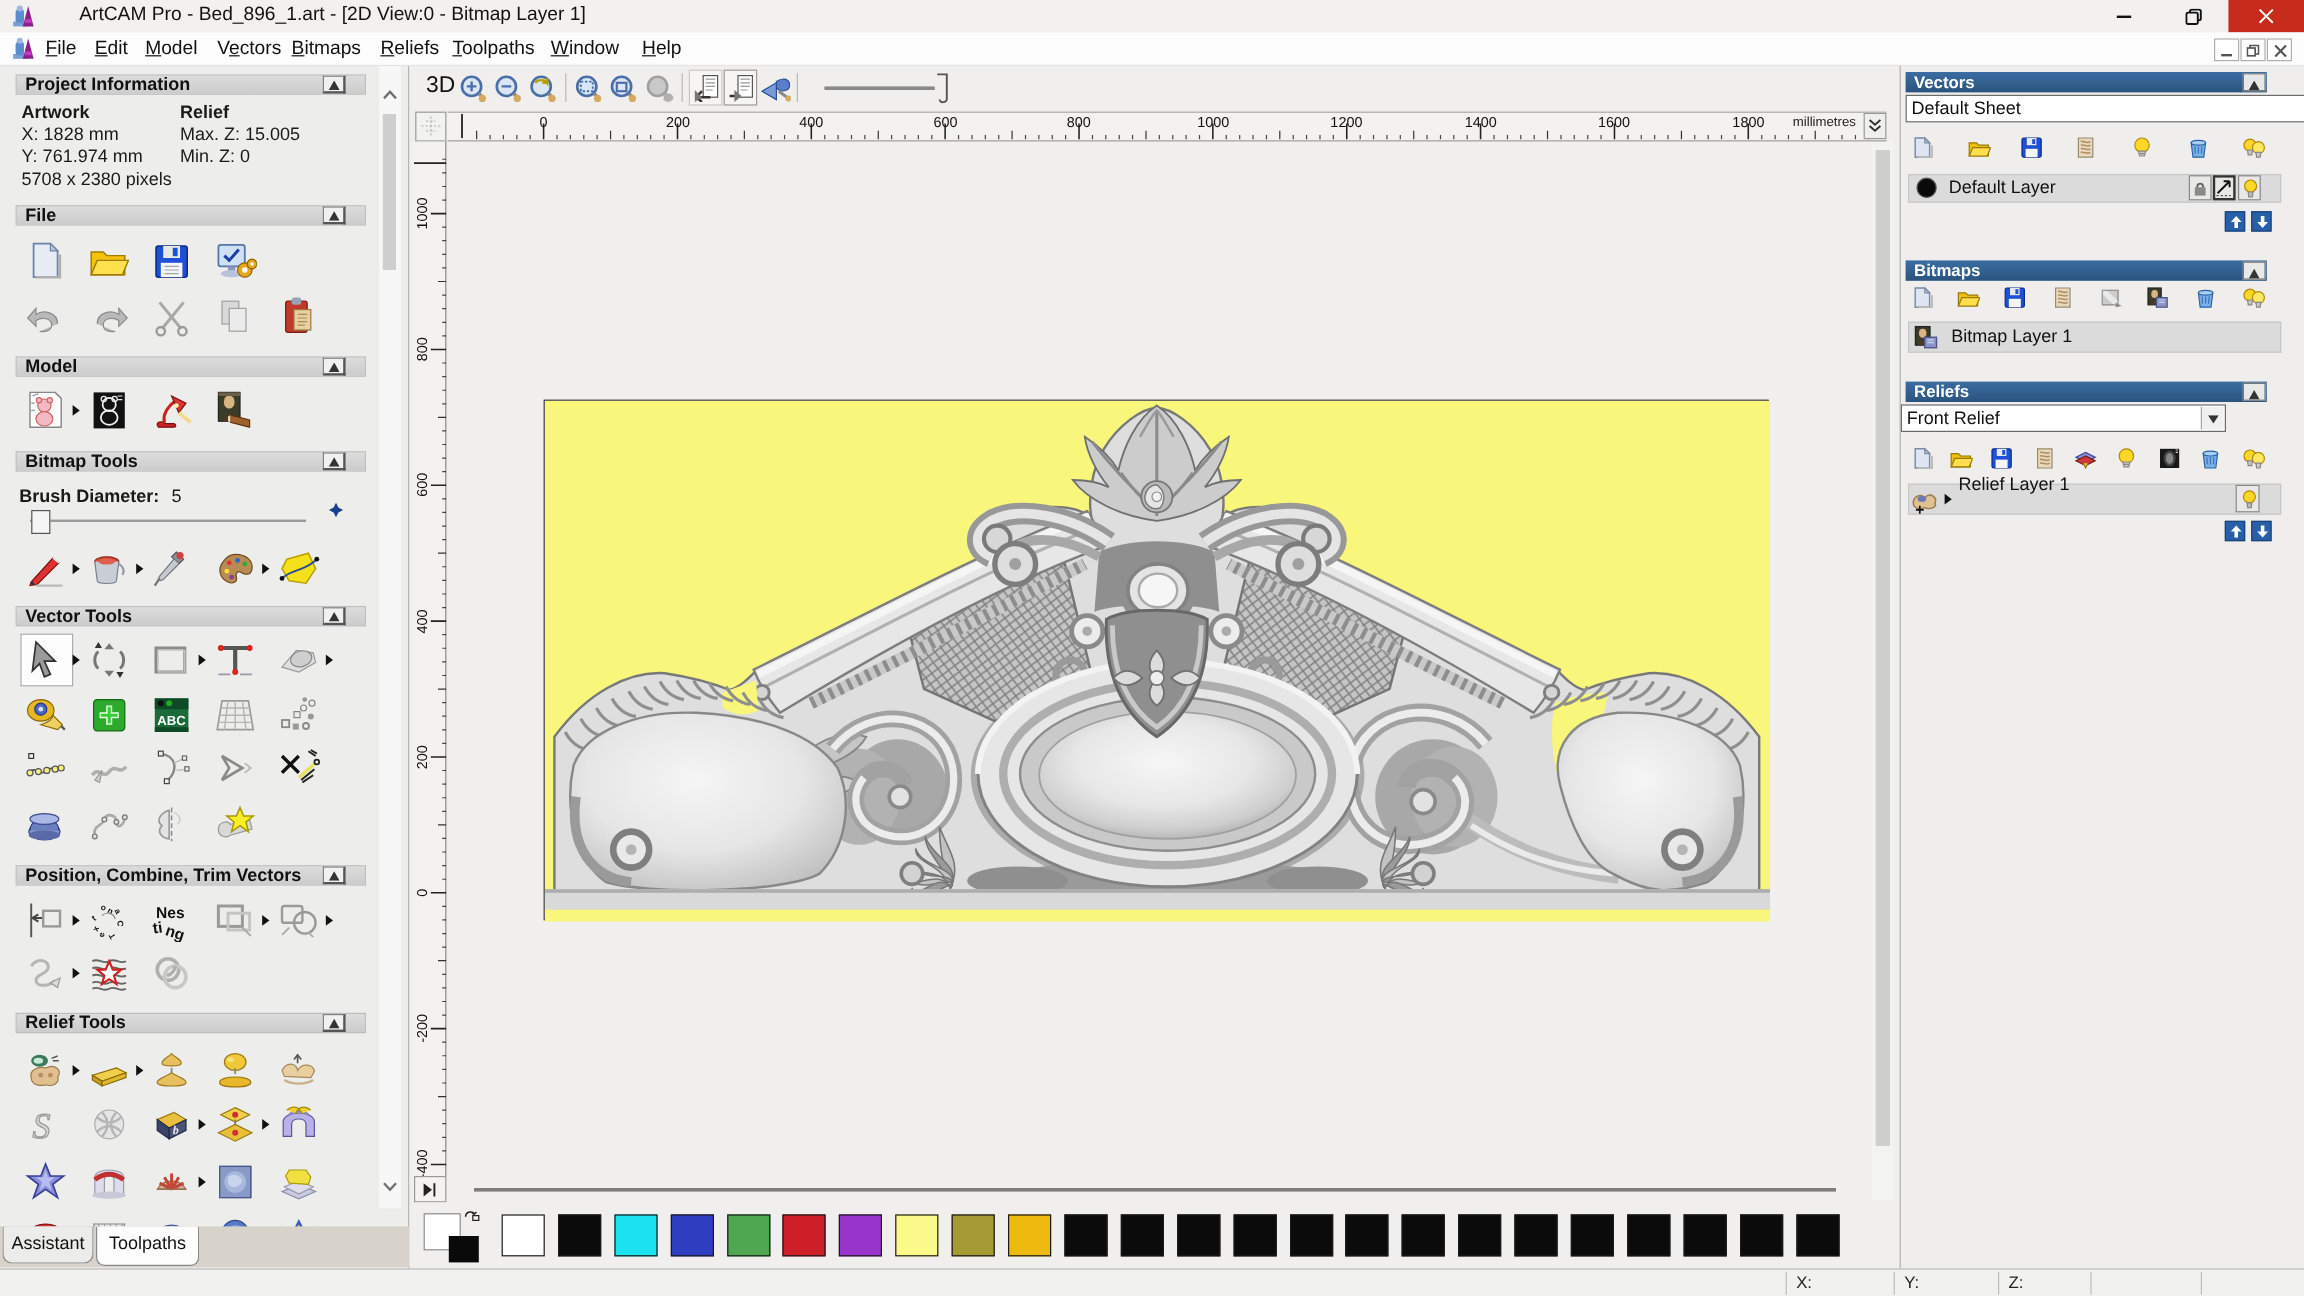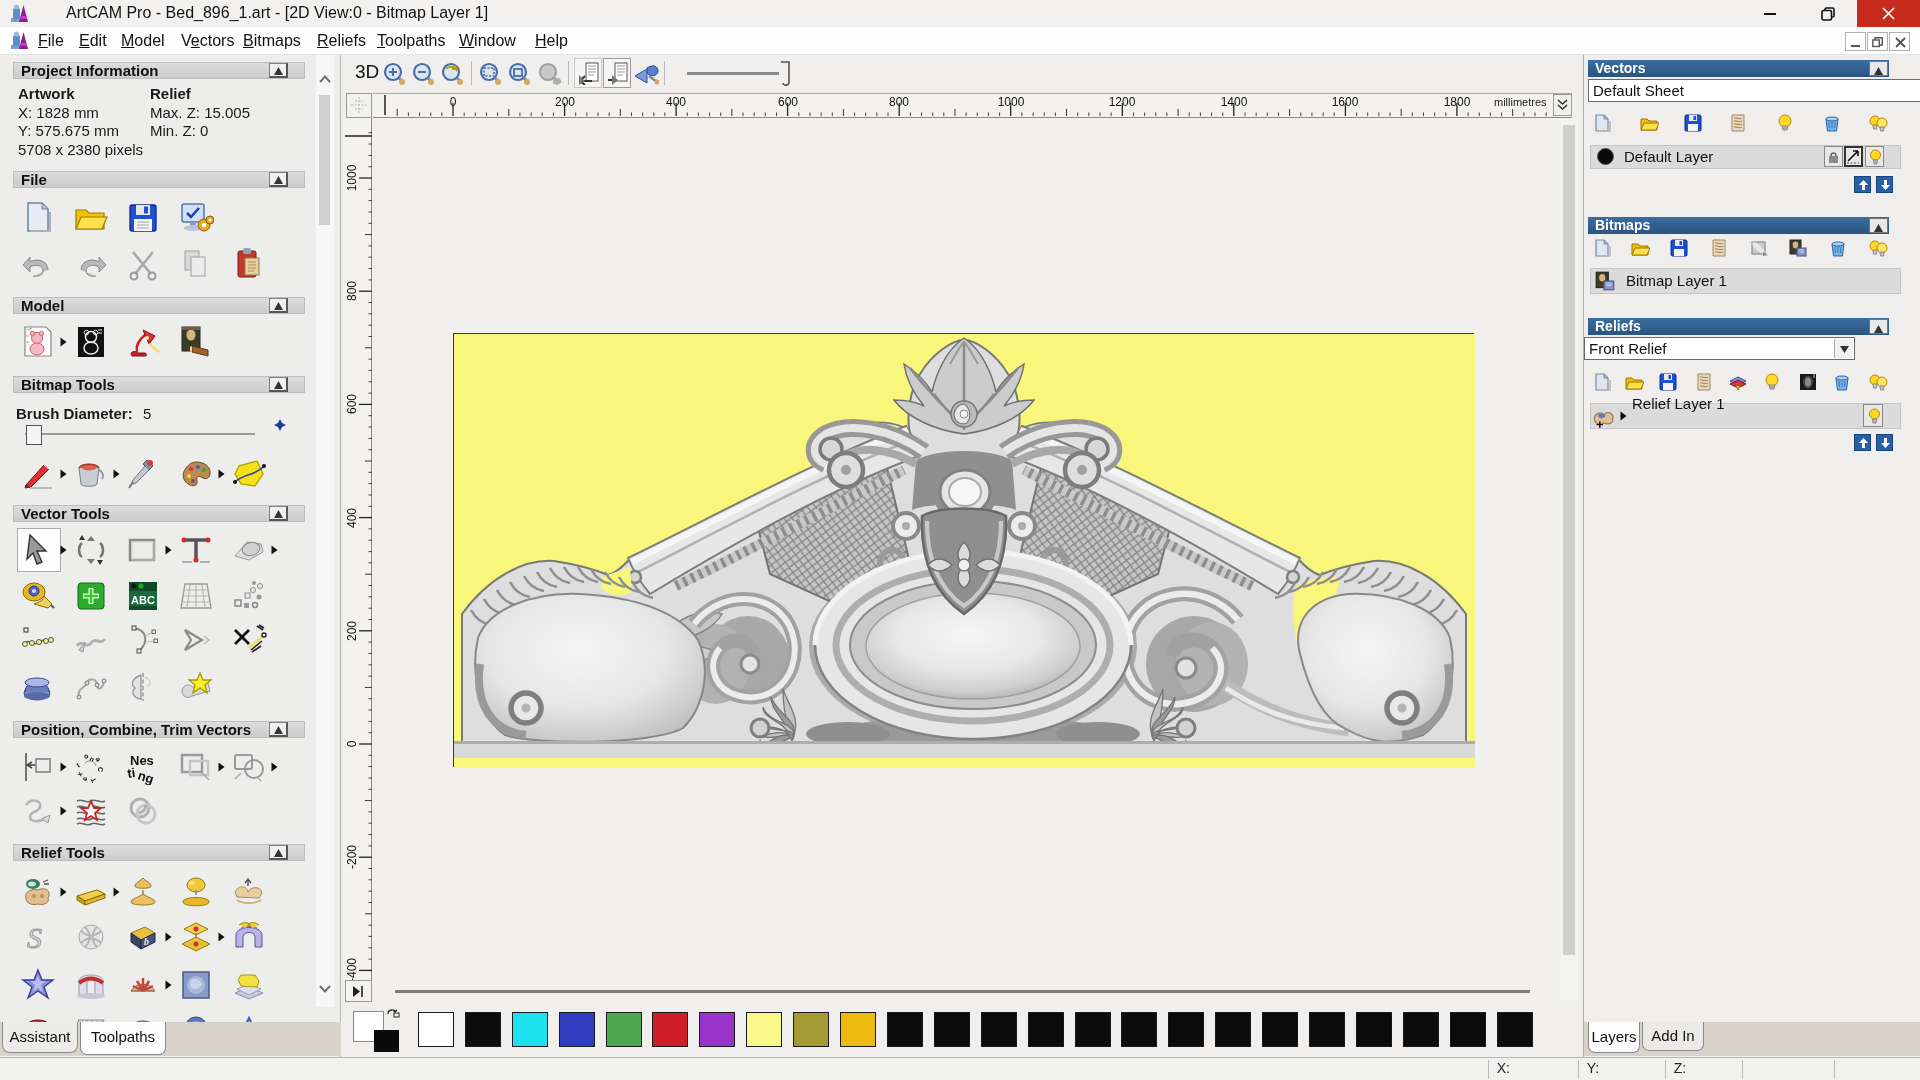--- a/index.html
+++ b/index.html
@@ -92,21 +92,21 @@
 <div id="leftpanel">
  <div class="hdr" style="top:7px">Project Information<span class="hbtn">
         <svg width="9" height="8" viewBox="0 0 9 8">
           <path d="M4.5 0 L9 8 L0 8 Z" fill="#333"></path>
         </svg>
       </span></div>
  <div class="ptext b" style="left:18px;top:30px">Artwork</div>
  <div class="ptext b" style="left:150px;top:30px">Relief</div>
  <div class="ptext" style="left:18px;top:49px">X: 1828 mm</div>
  <div class="ptext" style="left:150px;top:49px">Max. Z: 15.005</div>
- <div class="ptext" style="left:18px;top:67px">Y: 575.675 mm</div>
+ <div class="ptext" style="left:18px;top:67px">Y: 761.974 mm</div>
  <div class="ptext" style="left:150px;top:67px">Min. Z: 0</div>
  <div class="ptext" style="left:18px;top:86px">5708 x 2380 pixels</div>
  <div class="hdr" style="top:116px">File<span class="hbtn">
         <svg width="9" height="8" viewBox="0 0 9 8">
           <path d="M4.5 0 L9 8 L0 8 Z" fill="#333"></path>
         </svg>
       </span></div>
  <div class="hdr" style="top:242px">Model<span class="hbtn">
         <svg width="9" height="8" viewBox="0 0 9 8">
           <path d="M4.5 0 L9 8 L0 8 Z" fill="#333"></path>
@@ -1247,24 +1247,20 @@
  <div class="abs" style="left:279px;top:349px;width:20px;height:23px;background:#e8e8e6;border:1px solid #888"><svg style="margin:3px 0 0 4px" width="13" height="17" viewBox="0 0 13 17">
         <circle cx="6.5" cy="6" r="5" fill="#ffd724" stroke="#b8860b"></circle>
         <path d="M4.5 11 L8.5 11 L8 15 L5 15 Z" fill="#bbb" stroke="#888"></path>
       </svg></div>
  <div class="udbtn" style="left:270px;top:379px;background:#2760a8;border:1px solid #1a4478"><svg style="margin:2px 0 0 3px" width="11" height="12" viewBox="0 0 11 12">
         <path d="M5.5 1 L10 6 L7 6 L7 11 L4 11 L4 6 L1 6 Z" fill="#fff"></path>
       </svg></div>
  <div class="udbtn" style="left:292px;top:379px;background:#2760a8;border:1px solid #1a4478"><svg style="margin:2px 0 0 3px" width="11" height="12" viewBox="0 0 11 12">
         <path d="M5.5 11 L10 6 L7 6 L7 1 L4 1 L4 6 L1 6 Z" fill="#fff"></path>
       </svg></div>
- <div class="tabstrip" style="left:0;top:967px;width:337px">
-      <div class="tab" style="left:4px;top:0;width:52px;height:31px;background:#fdfdfd;line-height:29px">Layers</div>
-      <div class="tab" style="left:58px;top:0;width:62px;height:29px;background:#eceae6;line-height:28px">Add In</div>
-    </div>
 </div>
 
 <div id="statusbar">
  <div class="sseg" style="left:1488px;width:90px">&nbsp;&nbsp;X:</div>
  <div class="sseg" style="left:1578px;width:87px">&nbsp;&nbsp;Y:</div>
  <div class="sseg" style="left:1665px;width:77px">&nbsp;&nbsp;Z:</div>
  <div class="sseg" style="left:1742px;width:92px"></div>
  <div class="sseg" style="left:1834px;width:86px"></div>
 </div>
 

